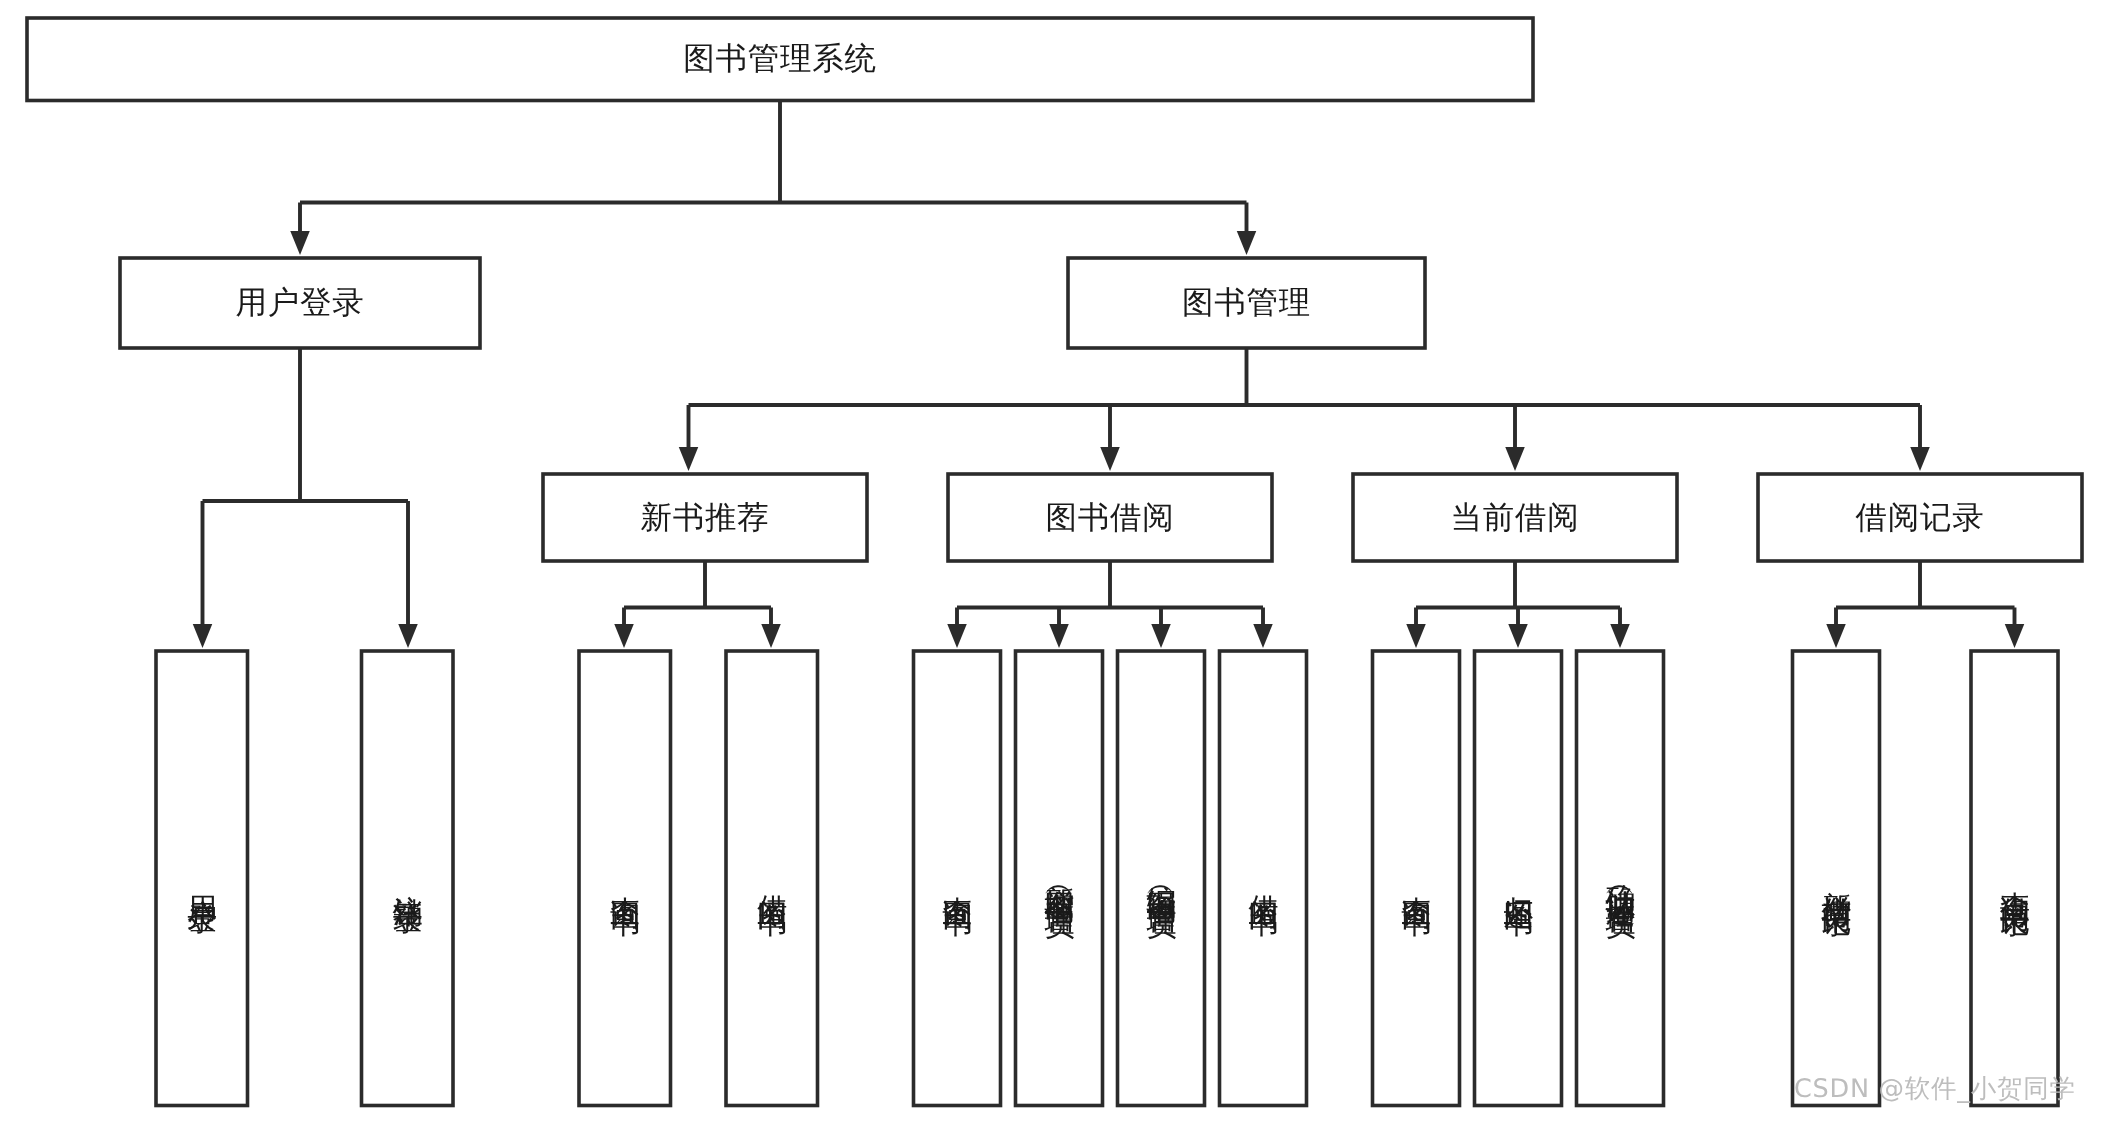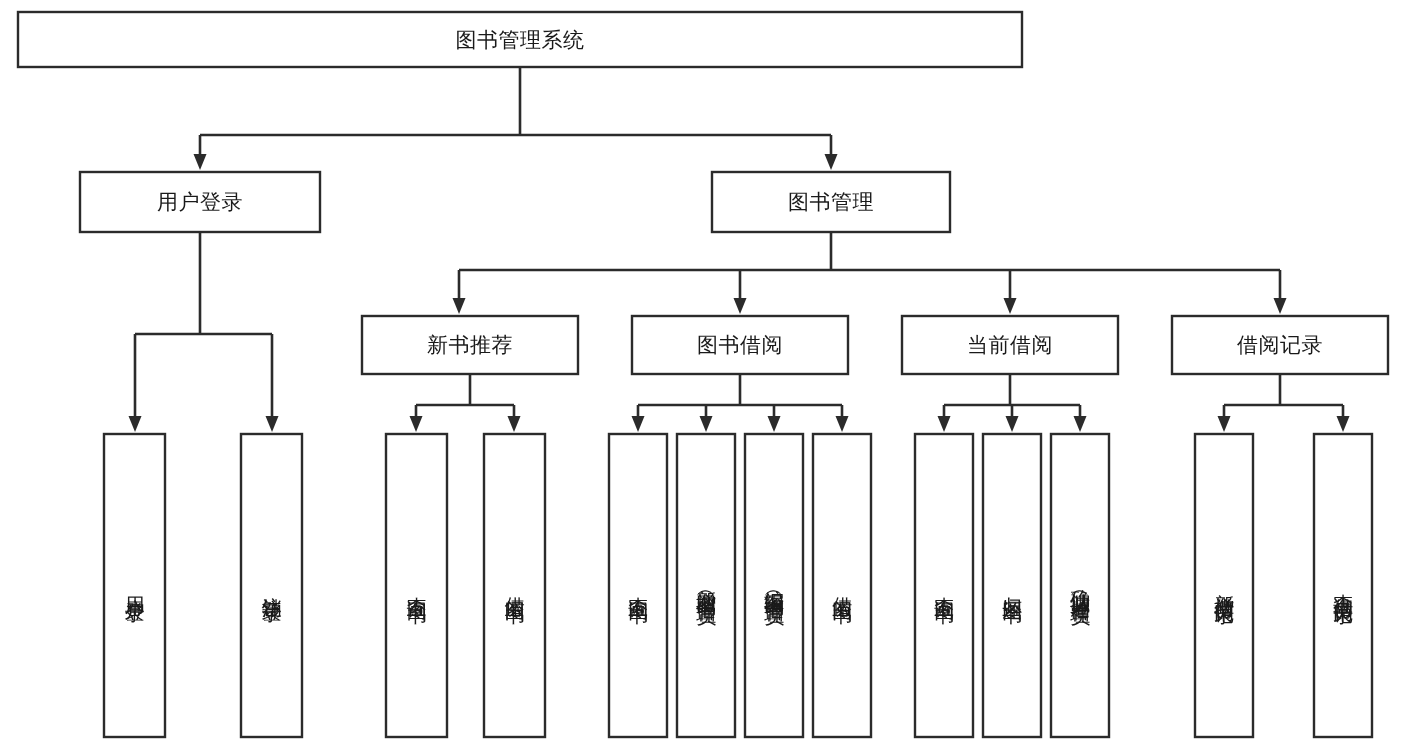--- a/index.html
+++ b/index.html
@@ -176,13 +176,14 @@
       <div class="leaf-label" style="left: 609px; top: 434px; width: 58px; height: 303px;">查询图书</div>
       <div class="leaf-label" style="left: 677px; top: 434px; width: 58px; height: 303px;">新增图书（管理员）</div>
       <div class="leaf-label" style="left: 745px; top: 434px; width: 58px; height: 303px;">编辑图书（管理员）</div>
       <div class="leaf-label" style="left: 813px; top: 434px; width: 58px; height: 303px;">借阅图书</div>
       <div class="leaf-label" style="left: 915px; top: 434px; width: 58px; height: 303px;">查询图书</div>
       <div class="leaf-label" style="left: 983px; top: 434px; width: 58px; height: 303px;">归还图书</div>
       <div class="leaf-label" style="left: 1051px; top: 434px; width: 58px; height: 303px;">确认归还（管理员）</div>
       <div class="leaf-label" style="left: 1195px; top: 434px; width: 58px; height: 303px;">新增借阅记录</div>
       <div class="leaf-label" style="left: 1314px; top: 434px; width: 58px; height: 303px;">查询借阅记录</div>
     </div>
+  <div class="watermark" style="left: 1196px; top: 714px;">CSDN @软件_小贺同学</div>
 </div>
 
 </body></html>

